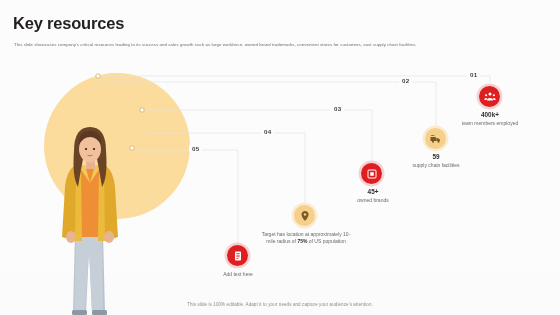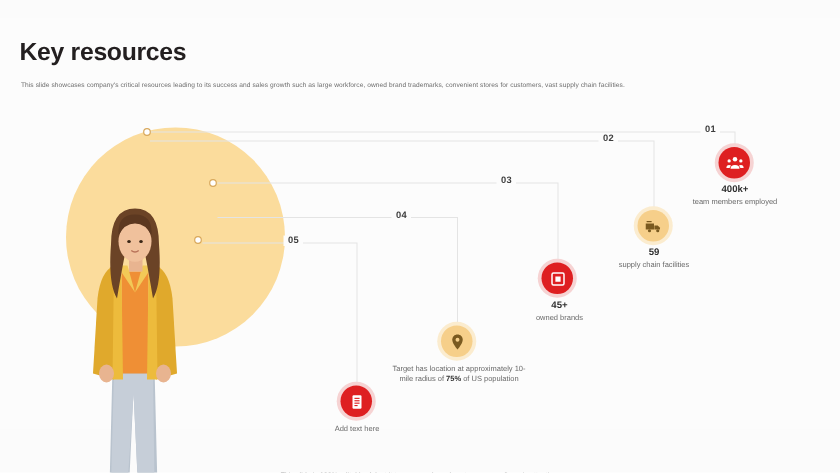--- a/index.html
+++ b/index.html
@@ -11,21 +11,21 @@
     width: 560px;
     height: 315px;
     position: relative;
     overflow: hidden;
     font-family: "Liberation Sans", sans-serif;
     background: #fbfbfb;
   }
 
   #slide {
     position: absolute;
-    left: 0; top: 12px;
+    left: 0; top: 0;
     width: 560px; height: 274px;
     background: #fcfcfc;
   }
 
   
   #page-title {
     position: absolute;
     left: 13px;
     top: 14px;
     font-size: 16.5px;

